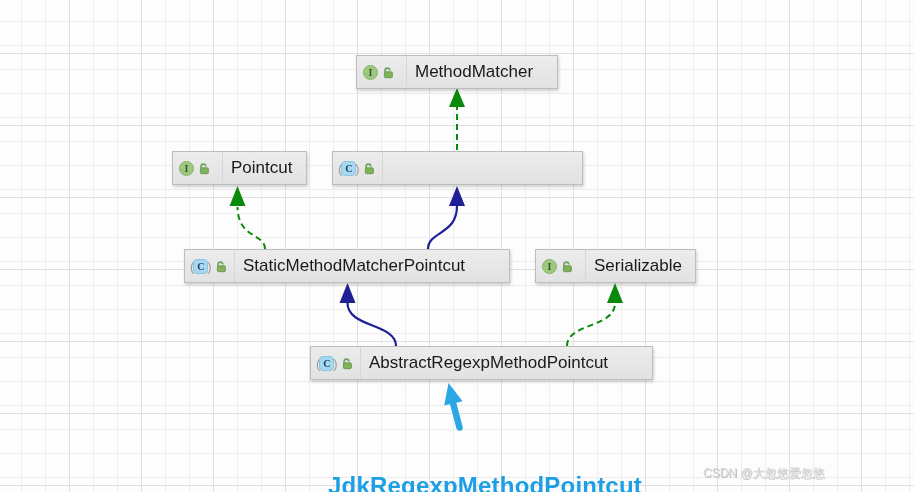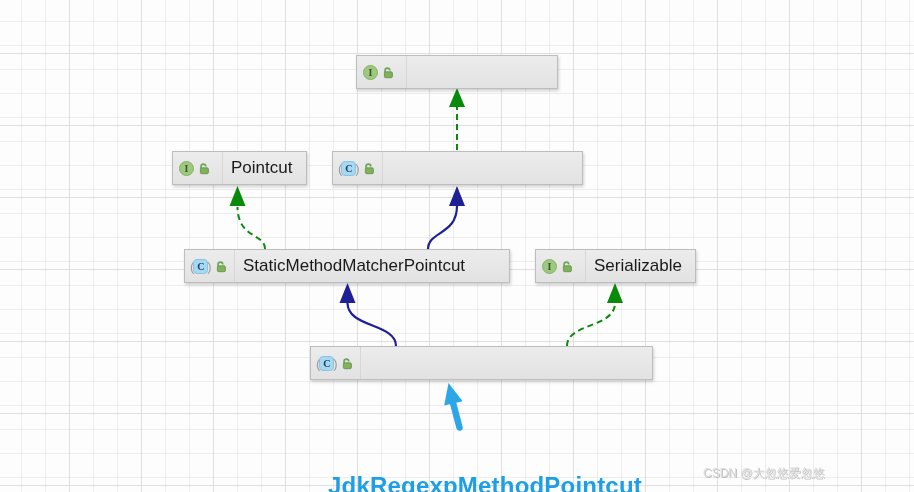--- a/index.html
+++ b/index.html
@@ -98,20 +98,21 @@
   </svg>
 
   <div class="node" style="left:356px; top:55px;  width:202px;">
     <span class="icons">
       <span class="circle-icon iface">I</span>
       <svg width="13" height="13" viewBox="0 0 12 12">
           <path d="M2.8 6 V4.2 a2.2 2.2 0 0 1 4.4 0" fill="none" stroke="#6da55b" stroke-width="1.5"></path>
           <rect x="2.2" y="5.4" width="7.4" height="5.4" rx="1.2" fill="#7fb356" stroke="#669150" stroke-width="0.8"></rect>
         </svg>
     </span>
+    <span class="label">MethodMatcher</span>
   </div>
 
   <div class="node" style="left:172px; top:151px; width:135px;">
     <span class="icons">
       <span class="circle-icon iface">I</span>
       <svg width="13" height="13" viewBox="0 0 12 12">
           <path d="M2.8 6 V4.2 a2.2 2.2 0 0 1 4.4 0" fill="none" stroke="#6da55b" stroke-width="1.5"></path>
           <rect x="2.2" y="5.4" width="7.4" height="5.4" rx="1.2" fill="#7fb356" stroke="#669150" stroke-width="0.8"></rect>
         </svg>
     </span>
@@ -163,19 +164,20 @@
       <span class="abs-wrap">
         <span class="paren">(</span>
         <span class="circle-icon cls">C</span>
         <span class="paren">)</span>
       </span>
       <svg width="13" height="13" viewBox="0 0 12 12">
           <path d="M2.8 6 V4.2 a2.2 2.2 0 0 1 4.4 0" fill="none" stroke="#6da55b" stroke-width="1.5"></path>
           <rect x="2.2" y="5.4" width="7.4" height="5.4" rx="1.2" fill="#7fb356" stroke="#669150" stroke-width="0.8"></rect>
         </svg>
     </span>
+    <span class="label">AbstractRegexpMethodPointcut</span>
   </div>
 
   <div class="annotation-label">JdkRegexpMethodPointcut</div>
 
   <div class="watermark">CSDN @大忽悠爱忽悠</div>
 
 </div>
 
 </body></html>

